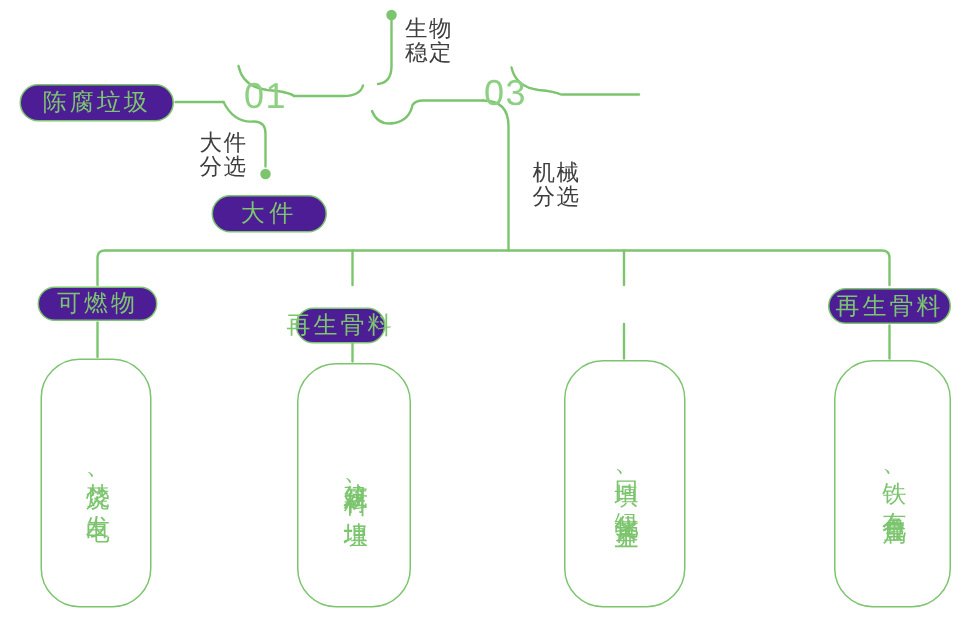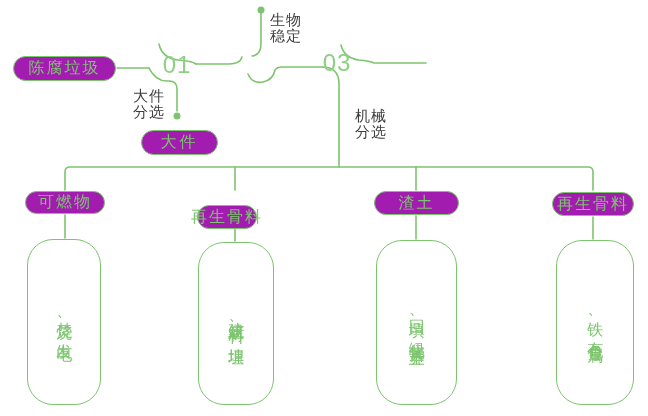--- a/index.html
+++ b/index.html
@@ -8,21 +8,21 @@
     --dk:#3e3e3e;       
   }
   html,body{margin:0;padding:0;background:#fff;}
   body{width:648px;height:416px;overflow:hidden;
        font-family:"Liberation Sans","DejaVu Sans",sans-serif;}
   .canvas{position:relative;width:648px;height:416px;background:#fff;}
   .wires{position:absolute;left:0;top:0;width:648px;height:416px;}
   .wires path{fill:none;stroke:var(--g);stroke-width:1.6;stroke-linecap:round;}
   .wires circle{fill:var(--g);stroke:none;}
 
-  .pill{position:absolute;box-sizing:border-box;background:#a21caf;
+  .pill{position:absolute;box-sizing:border-box;background:#4c1d95;
         border:1.5px solid var(--g);border-radius:14px;
         display:flex;align-items:center;justify-content:center;
         color:var(--g);font-size:16px;letter-spacing:2px;white-space:nowrap;}
 
   .num{position:absolute;color:var(--gn);font-size:24px;letter-spacing:1px;
        text-align:center;line-height:1;}
 
   .lbl{position:absolute;color:var(--dk);font-size:15px;line-height:16px;
        letter-spacing:1px;white-space:nowrap;}
   .lbl span{display:block;}
@@ -103,23 +103,20 @@
   <div class="pill p-bulky">
     <span>大件</span>
   </div>
 
   <div class="pill p-c0">
     <span>可燃物</span>
   </div>
   <div class="pill p-c1">
     <span>再生骨料</span>
   </div>
-  <div class="pill p-c2">
-    <span>渣土</span>
-  </div>
   <div class="pill p-c3">
     <span>再生骨料</span>
   </div>
 
   <div class="vbox b-0">
     <span class="vtext">焚烧、发电</span>
   </div>
   <div class="vbox b-1">
     <span class="vtext">建筑材料、填埋</span>
   </div>

